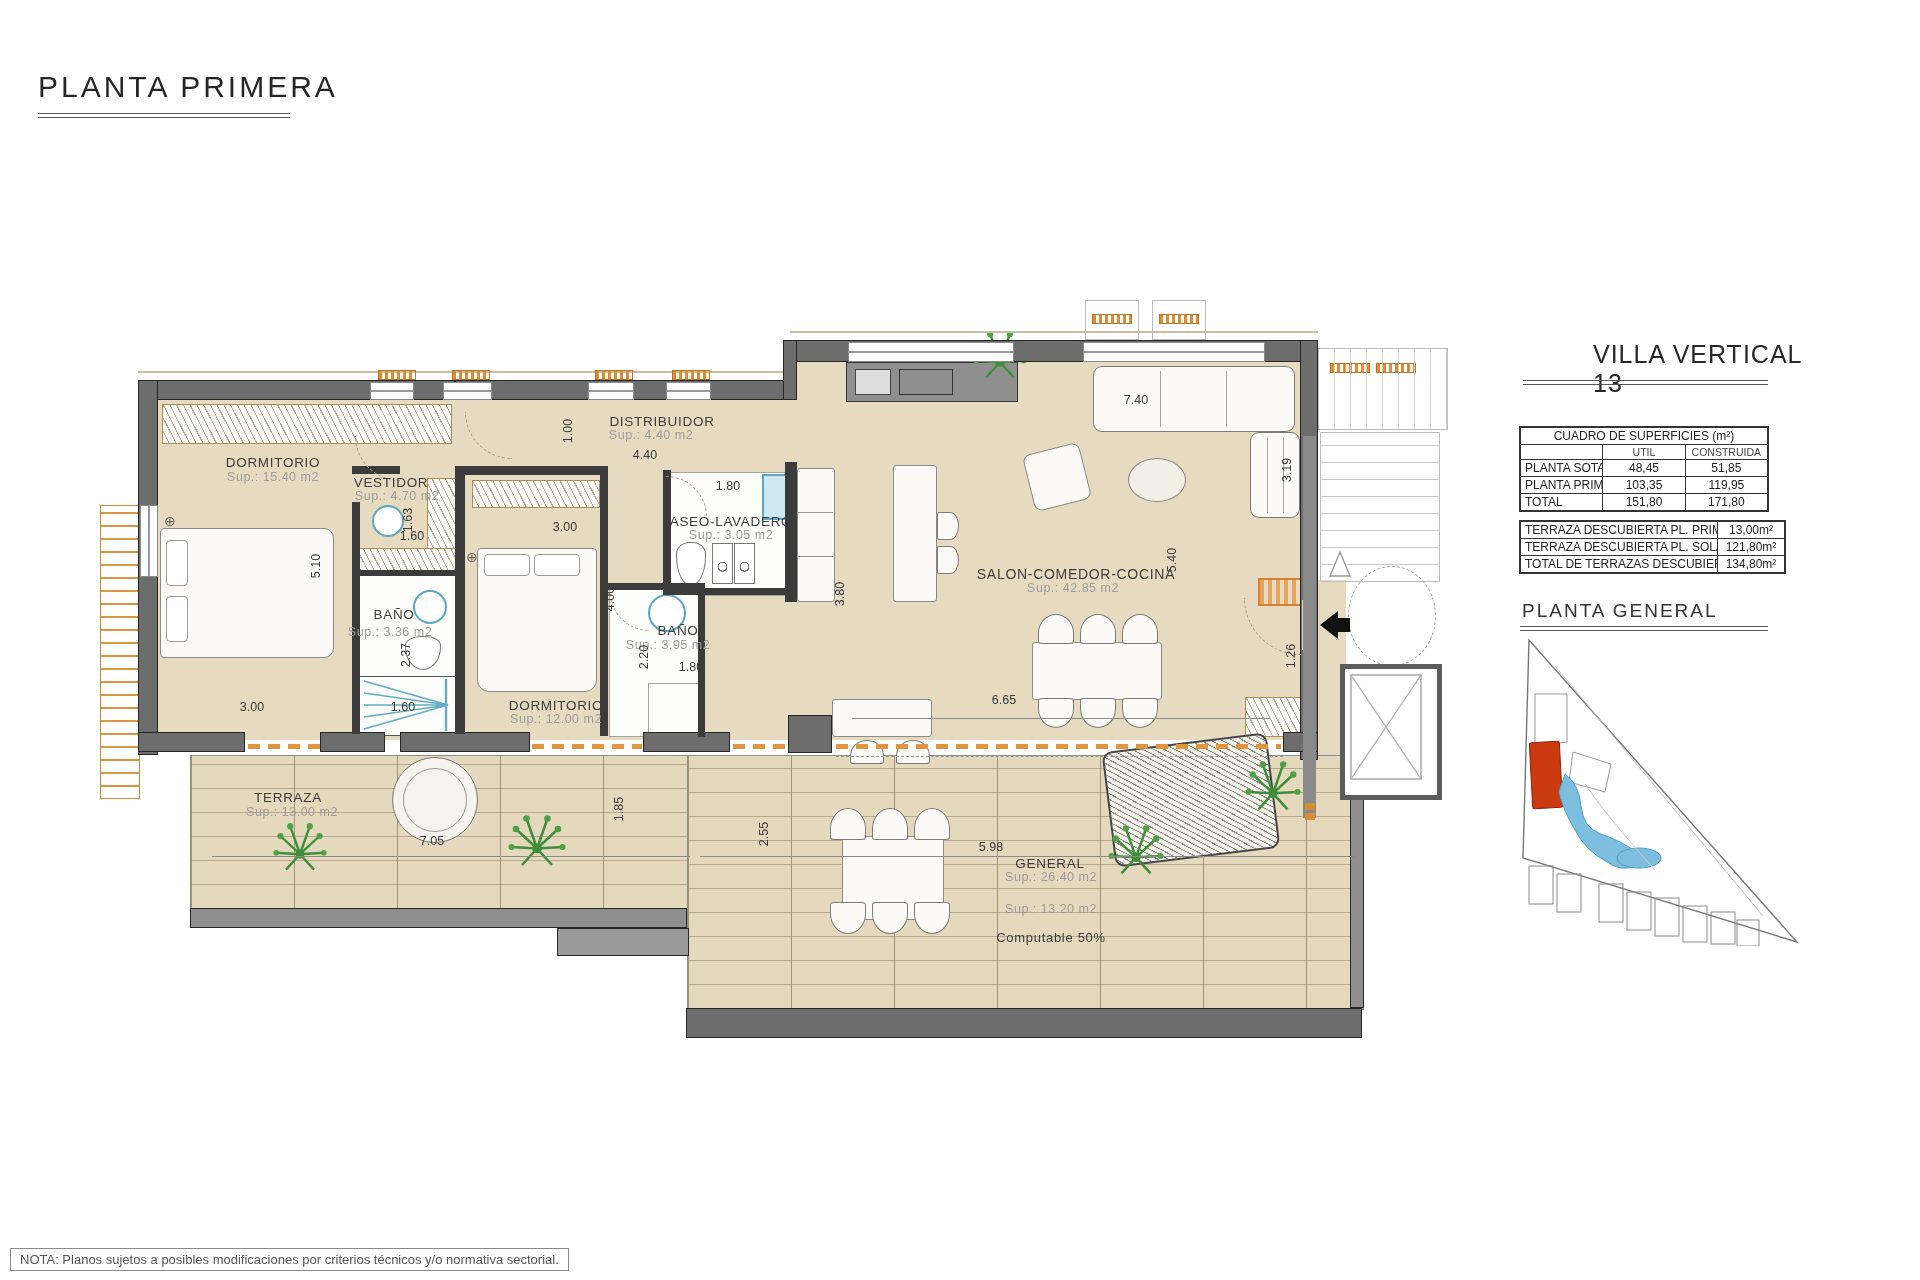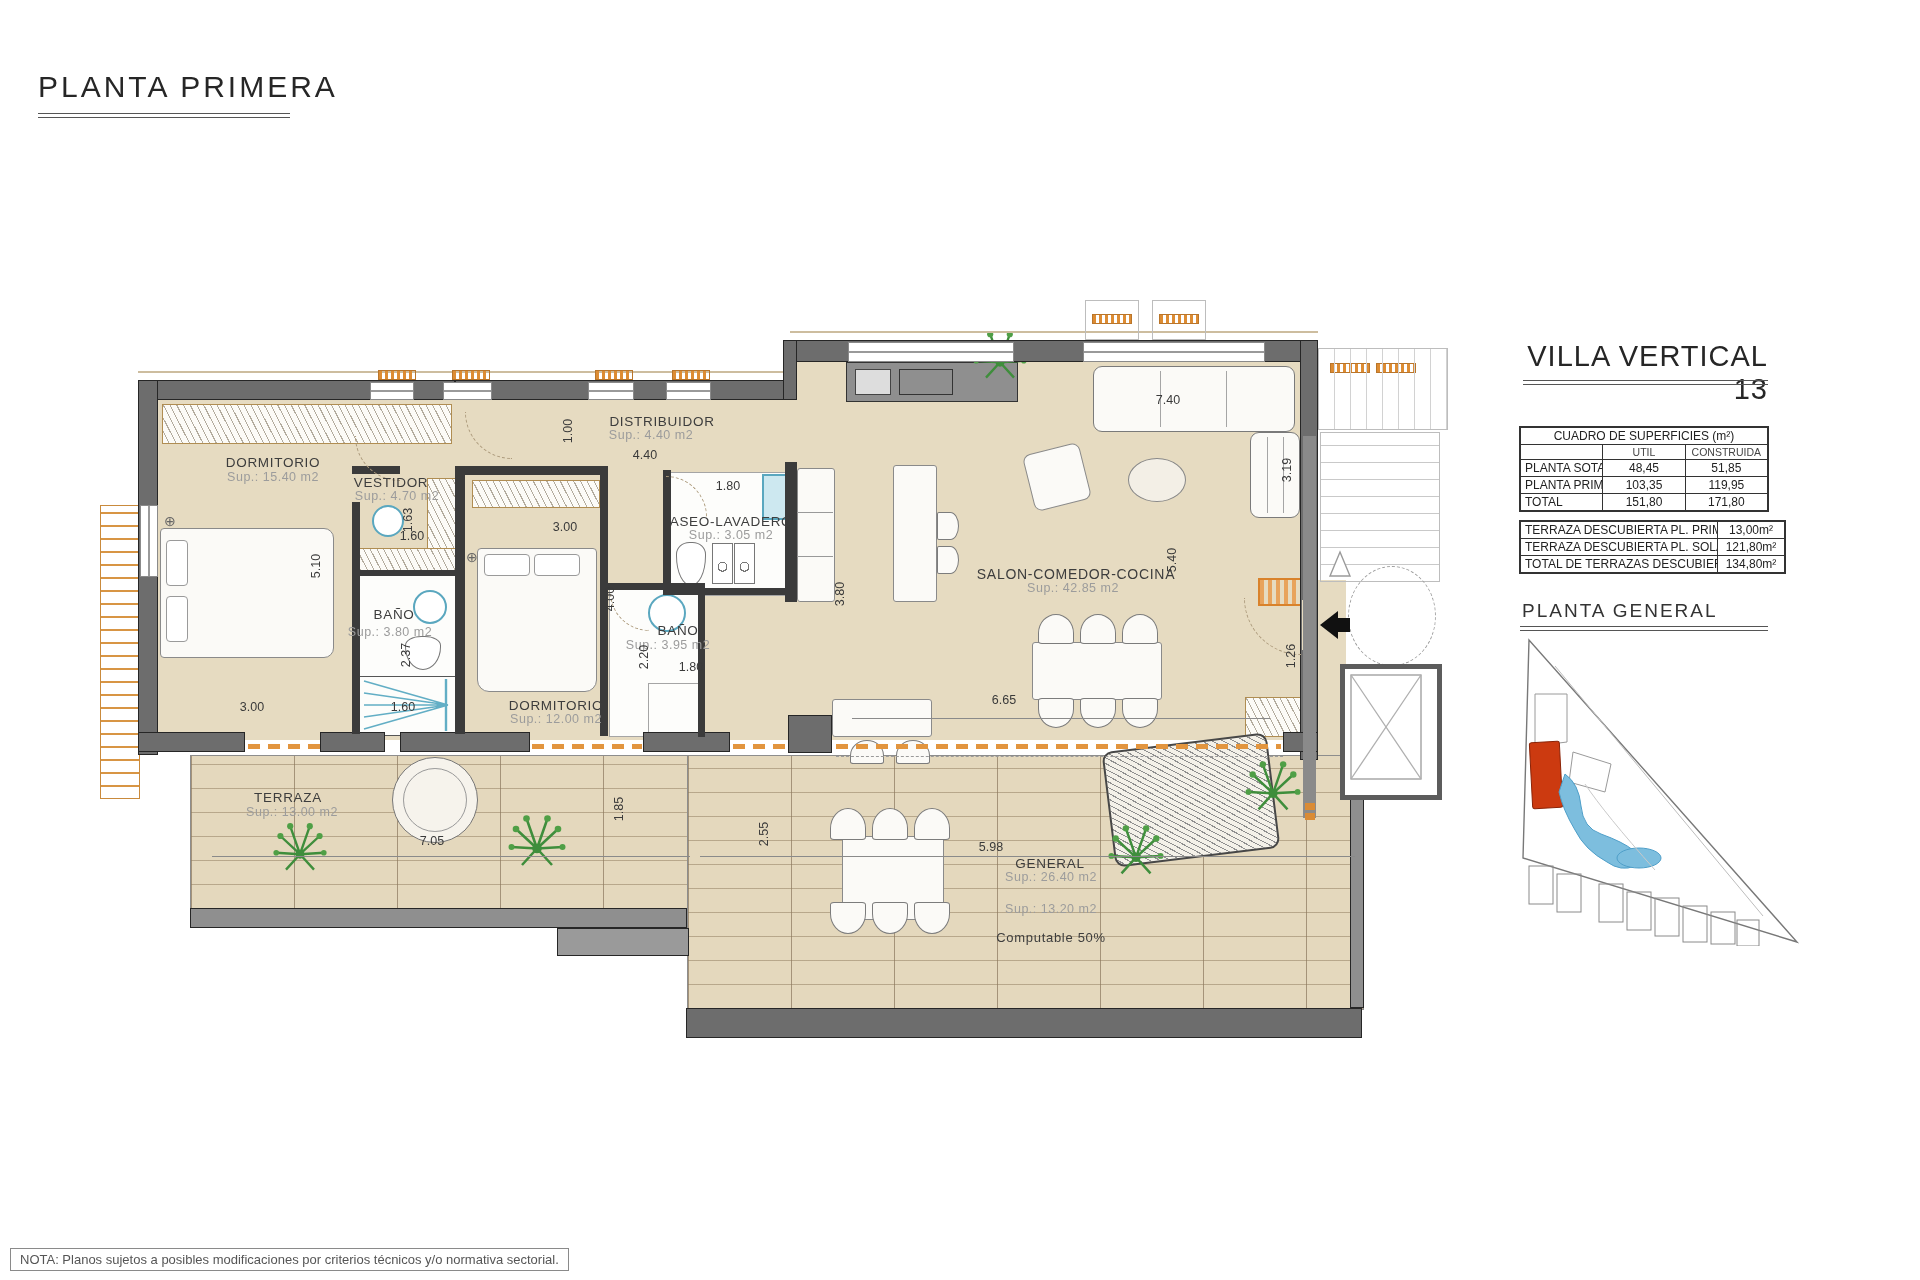--- a/index.html
+++ b/index.html
@@ -308,21 +308,21 @@
   <div class="dline" style="left:700px;top:856px;width:655px;height:1px;"></div>
 
   
   <div class="rname" style="left:273px;top:462px;">DORMITORIO</div>
   <div class="rsup" style="left:273px;top:477px;">Sup.: 15.40  m2</div>
   <div class="rname" style="left:391px;top:482px;">VESTIDOR</div>
   <div class="rsup" style="left:397px;top:496px;">Sup.: 4.70   m2</div>
   <div class="rname" style="left:662px;top:421px;">DISTRIBUIDOR</div>
   <div class="rsup" style="left:651px;top:435px;">Sup.: 4.40   m2</div>
   <div class="rname" style="left:394px;top:614px;">BAÑO</div>
-  <div class="rsup" style="left:390px;top:632px;">Sup.: 3.80   m2</div>
+  <div class="rsup" style="left:390px;top:632px;">Sup.: 3.36   m2</div>
   <div class="rname" style="left:556px;top:705px;">DORMITORIO</div>
   <div class="rsup" style="left:556px;top:719px;">Sup.: 12.00  m2</div>
   <div class="rname" style="left:731px;top:521px;">ASEO-LAVADERO</div>
   <div class="rsup" style="left:731px;top:535px;">Sup.: 3.05   m2</div>
   <div class="rname" style="left:678px;top:630px;">BAÑO</div>
   <div class="rsup" style="left:668px;top:645px;">Sup.: 3.95  m2</div>
   <div class="rname" style="left:1076px;top:574px;font-size:14px;">SALON-COMEDOR-COCINA</div>
   <div class="rsup" style="left:1073px;top:588px;">Sup.: 42.85 m2</div>
   <div class="rname" style="left:288px;top:797px;">TERRAZA</div>
   <div class="rsup" style="left:292px;top:812px;">Sup.: 13.00 m2</div>
@@ -339,34 +339,34 @@
   <div class="dimv" style="left:408px;top:520px;">1.63</div>
   <div class="dim" style="left:412px;top:536px;">1.60</div>
   <div class="dim" style="left:565px;top:527px;">3.00</div>
   <div class="dimv" style="left:610px;top:599px;">4.00</div>
   <div class="dimv" style="left:568px;top:431px;">1.00</div>
   <div class="dim" style="left:645px;top:455px;">4.40</div>
   <div class="dim" style="left:728px;top:486px;">1.80</div>
   <div class="dim" style="left:691px;top:667px;">1.80</div>
   <div class="dimv" style="left:644px;top:657px;">2.20</div>
   <div class="dimv" style="left:840px;top:594px;">3.80</div>
-  <div class="dim" style="left:1168px;top:400px;">7.40</div>
+  <div class="dim" style="left:1136px;top:400px;">7.40</div>
   <div class="dimv" style="left:1287px;top:470px;">3.19</div>
   <div class="dimv" style="left:1172px;top:560px;">5.40</div>
   <div class="dimv" style="left:1291px;top:656px;">1.26</div>
   <div class="dim" style="left:1004px;top:700px;">6.65</div>
   <div class="dim" style="left:432px;top:841px;">7.05</div>
   <div class="dimv" style="left:619px;top:809px;">1.85</div>
   <div class="dimv" style="left:764px;top:834px;">2.55</div>
   <div class="dim" style="left:991px;top:847px;">5.98</div>
 
   
 
   
-  <div class="h-title" style="left:1523px;top:340px;width:245px;text-align:right;font-size:29px;letter-spacing:1px;">VILLA VERTICAL 13</div>
+  <div class="h-title" style="left:1593px;top:340px;width:245px;text-align:left;font-size:25px;letter-spacing:1px;">VILLA VERTICAL 13</div>
   <div class="dunder" style="left:1523px;top:380px;width:245px;"></div>
 
   <table class="suptable tbox" style="left:1520px;top:427px;">
     <tbody>
         <tr>
       <th colspan="3">CUADRO DE SUPERFICIES (m²)</th>
     </tr>
     <tr>
       <td style="width:120px;"></td>
       <td class="num hd" style="width:60px;">UTIL</td>

